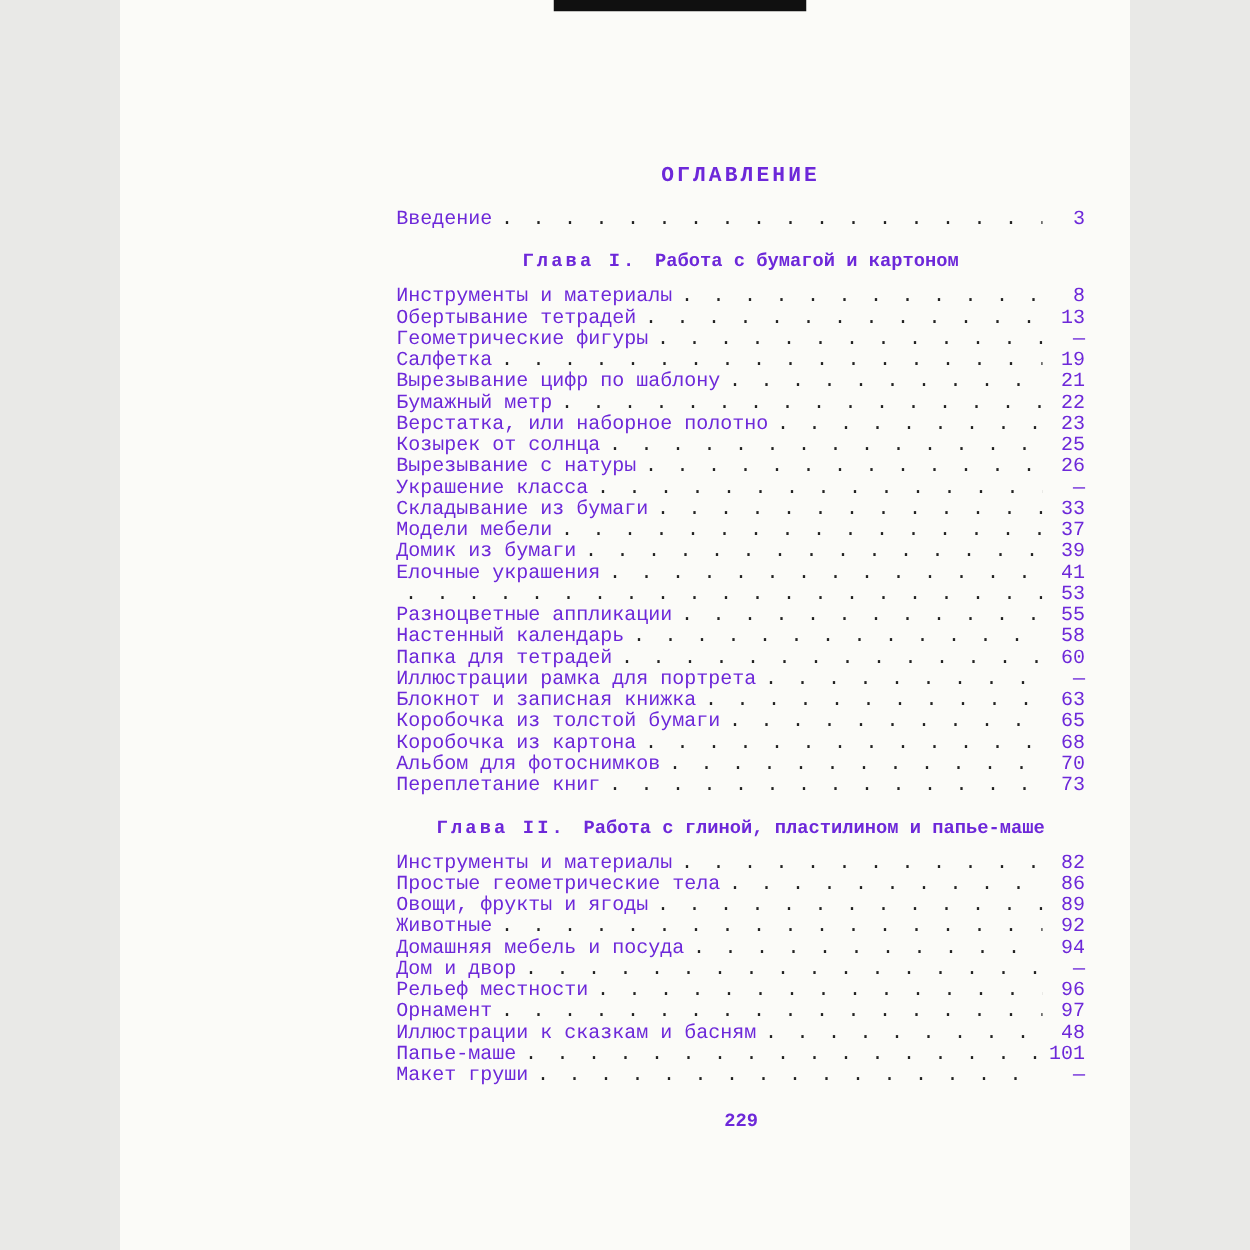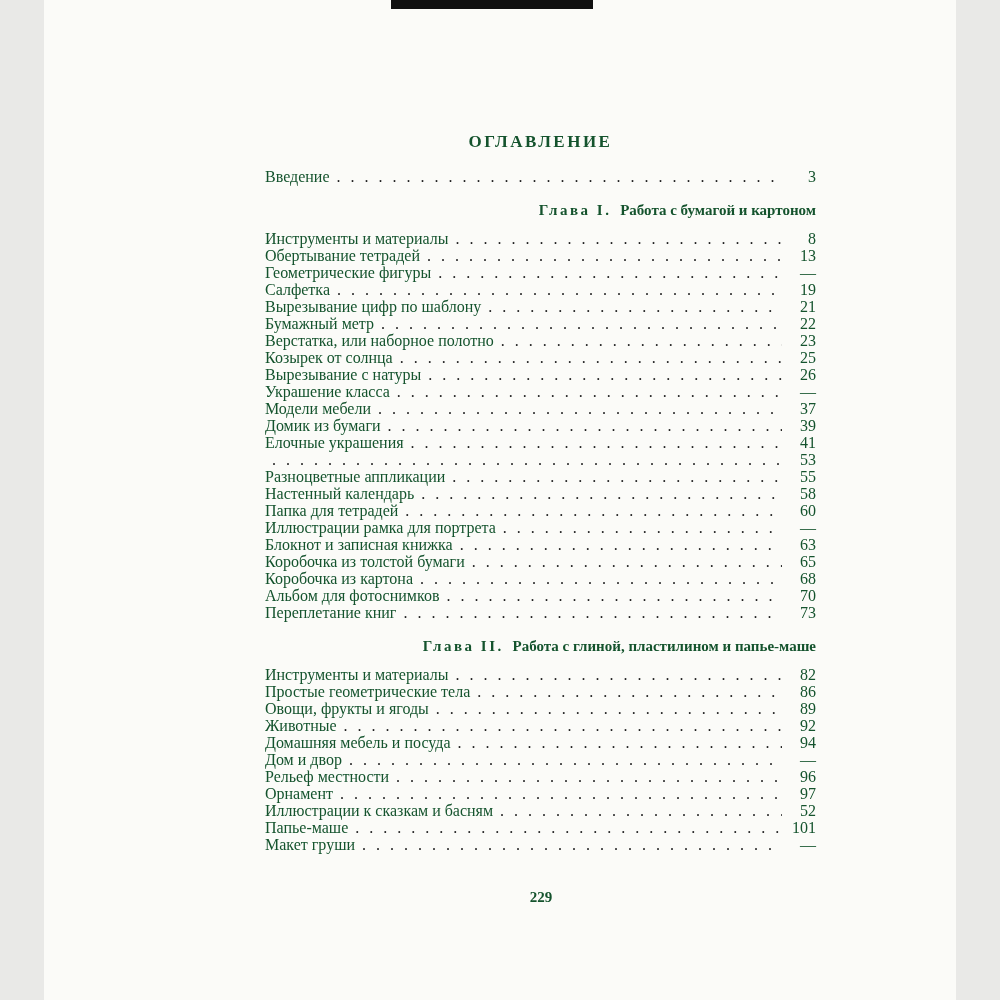--- a/index.html
+++ b/index.html
@@ -1,42 +1,42 @@
 <!DOCTYPE html>
 <html><head>
 <meta charset="utf-8">
 <style>
   html,body { margin:0; padding:0; background:#e9e9e7; }
   .page {
     position:relative;
-    width:912px; height:1000px;
+    width:808px; height:1000px;
     margin:0 auto;
     background:#fbfbf8;
-    font-family:Liberation Serif, serif;
-    color:#14532d;
+    font-family:Liberation Mono, monospace;
+    color:#6d28d9;
     overflow:hidden;
   }
   .scan-bar {
     position:absolute; top:0; left:347px;
     width:202px; height:9px;
     background:#101010;
   }
   .content {
     position:absolute; left:221px; top:132px;
     width:551px;
   }
   .toc-title {
     text-align:center;
     font-weight:bold;
     font-size:17px;
     letter-spacing:2.5px;
     margin:0 0 16px 0;
   }
   .chapter-heading {
-    text-align:right;
+    text-align:center;
     font-weight:bold;
     font-size:15px;
     margin:17px 0 11px 0;
     white-space:nowrap;
   }
   .chapter-heading .ch-label { letter-spacing:2.5px; margin-right:5px; }
   .toc-row {
     display:flex;
     align-items:flex-end;
     font-size:16px;
@@ -131,20 +131,25 @@
           <span class="label">Вырезывание с натуры</span>
           <span class="leader"></span>
           <span class="pagenum">26</span>
         </div>
         <div class="toc-row">
           <span class="label">Украшение класса</span>
           <span class="leader"></span>
           <span class="pagenum">—</span>
         </div>
         <div class="toc-row">
+          <span class="label">Складывание из бумаги</span>
+          <span class="leader"></span>
+          <span class="pagenum">33</span>
+        </div>
+        <div class="toc-row">
           <span class="label">Модели мебели</span>
           <span class="leader"></span>
           <span class="pagenum">37</span>
         </div>
         <div class="toc-row">
           <span class="label">Домик из бумаги</span>
           <span class="leader"></span>
           <span class="pagenum">39</span>
         </div>
         <div class="toc-row">
@@ -238,21 +243,21 @@
           <span class="pagenum">96</span>
         </div>
         <div class="toc-row">
           <span class="label">Орнамент</span>
           <span class="leader"></span>
           <span class="pagenum">97</span>
         </div>
         <div class="toc-row">
           <span class="label">Иллюстрации к сказкам и басням</span>
           <span class="leader"></span>
-          <span class="pagenum">52</span>
+          <span class="pagenum">48</span>
         </div>
         <div class="toc-row">
           <span class="label">Папье-маше</span>
           <span class="leader"></span>
           <span class="pagenum">101</span>
         </div>
         <div class="toc-row">
           <span class="label">Макет груши</span>
           <span class="leader"></span>
           <span class="pagenum">—</span>

